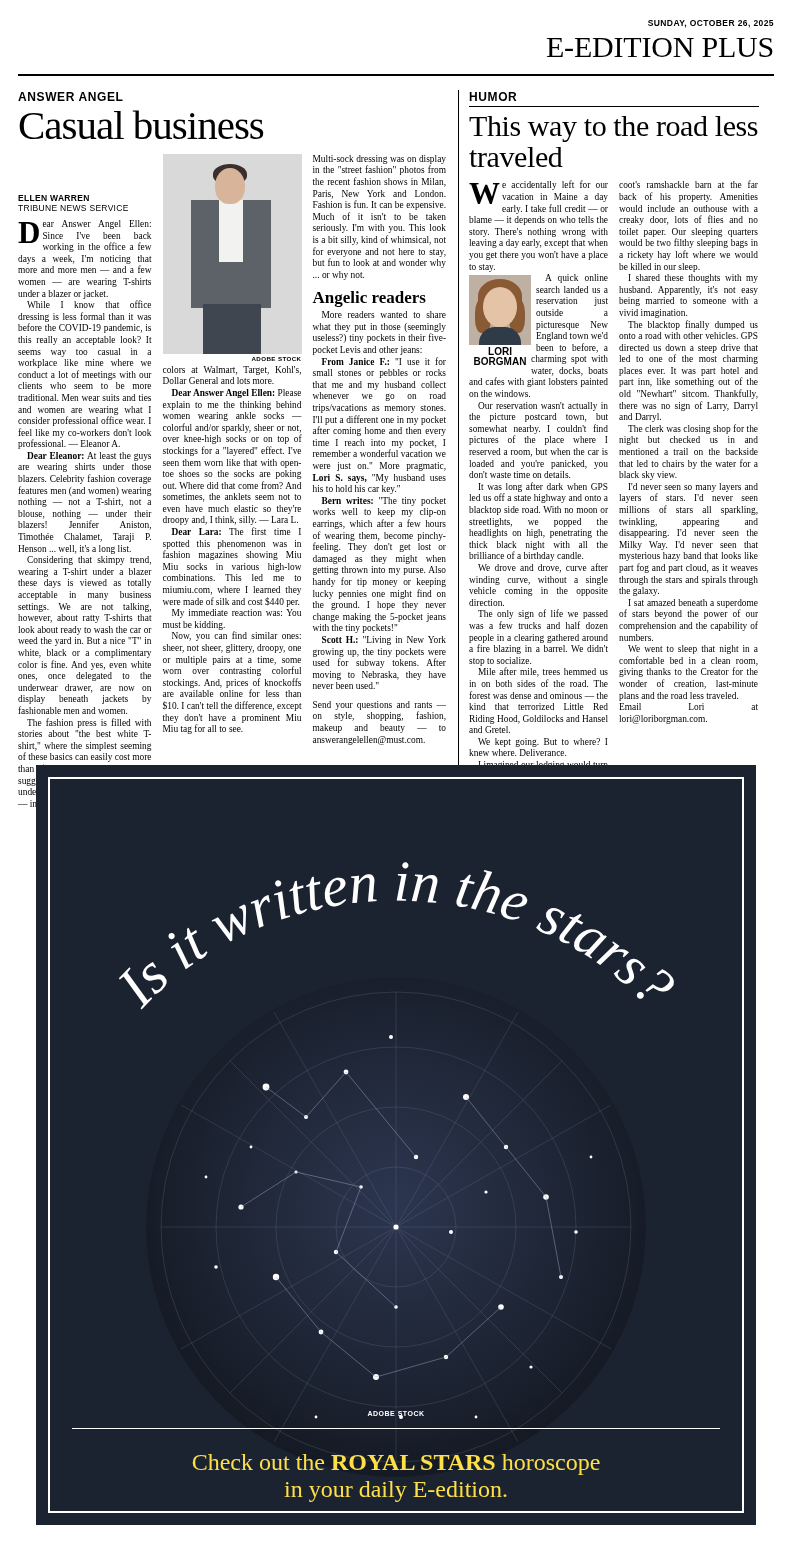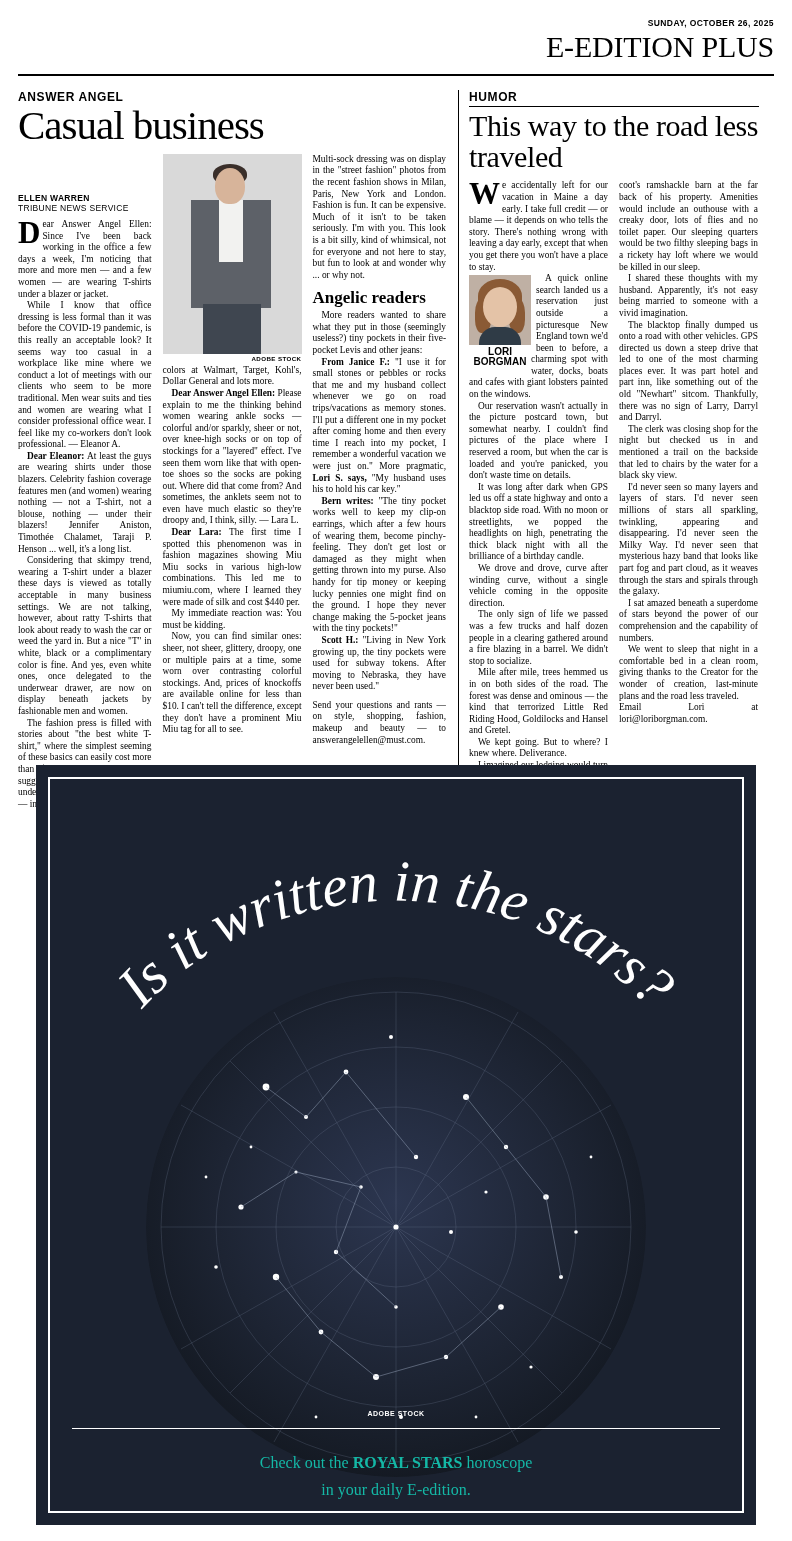--- a/index.html
+++ b/index.html
@@ -158,22 +158,22 @@
     position: absolute; left: 0; right: 0; bottom: 108px; text-align: center;
     color: #ffffff; font-family: "Liberation Sans", sans-serif;
     font-size: 7px; font-weight: bold; letter-spacing: .5px;
   }
   .promo-rule {
     position: absolute; left: 36px; right: 36px; bottom: 96px;
     border-top: 1px solid #ffffff;
   }
   .promo-caption {
     position: absolute; left: 40px; right: 40px; bottom: 22px; text-align: center;
-    color: #14b8a6; font-family: "Liberation Serif", serif;
-    font-size: 16px; line-height: 27px;
+    color: #fde047; font-family: "Liberation Serif", serif;
+    font-size: 24px; line-height: 27px;
   }
   .promo-caption .kw { font-weight: bold; }
 </style>
 </head>
 <body>
 
 <div class="page">
 
   <div class="masthead">
     <div class="masthead-date">SUNDAY, OCTOBER 26, 2025</div>

